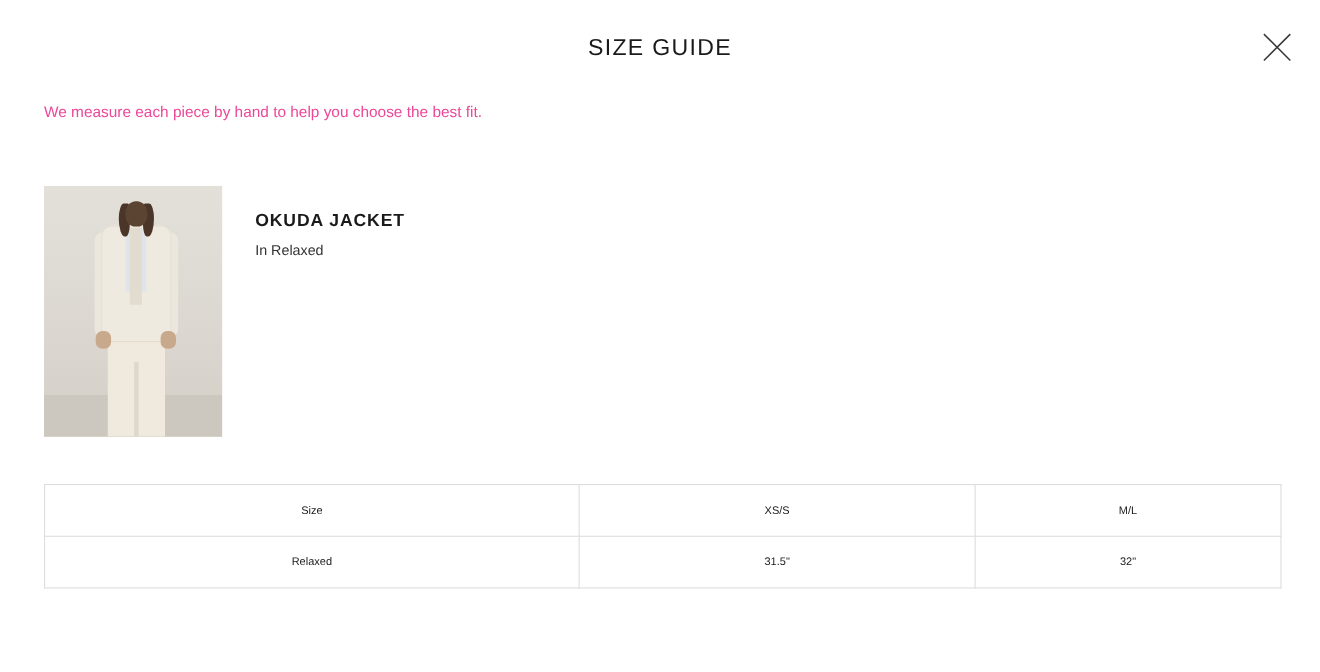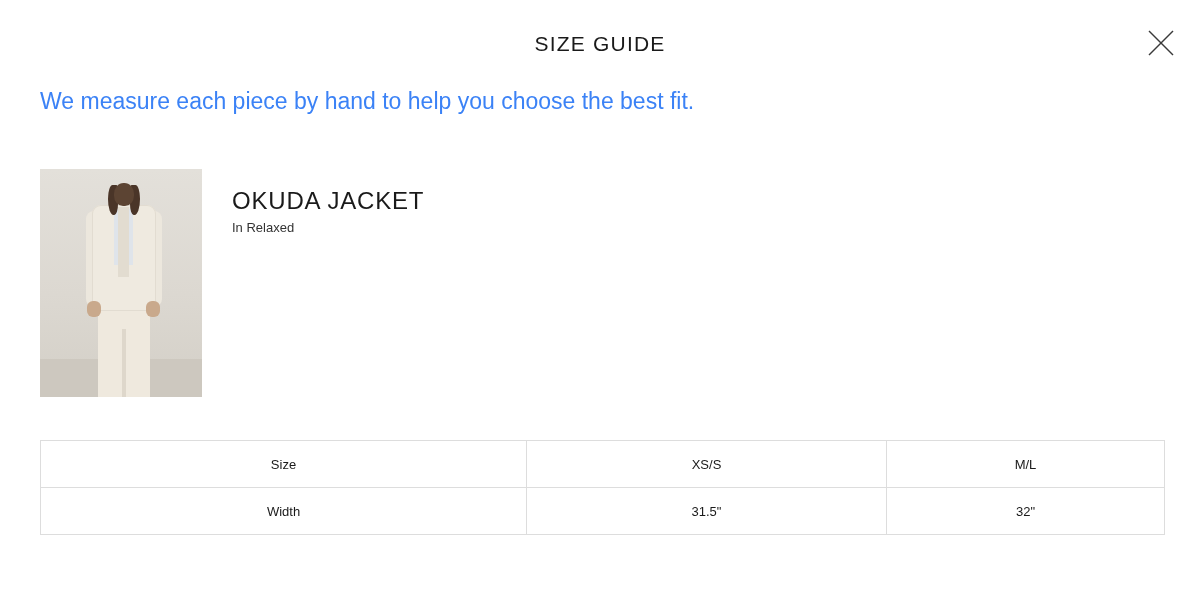--- a/index.html
+++ b/index.html
@@ -52,23 +52,23 @@
     padding: 0;
   }
   .close-button svg {
     display: block;
   }
 
   .intro {
     position: absolute;
     top: 88px;
     left: 40px;
-    font-size: 23px;
+    font-size: 14px;
     line-height: 26px;
-    color: #3b82f6;
+    color: #ec4899;
     font-weight: 400;
     text-align: center;
   }
   .intro div { white-space: nowrap; }
 
   .product-row {
     position: absolute;
     top: 169px;
     left: 40px;
     right: 40px;
@@ -202,23 +202,23 @@
     border-radius: 6px;
   }
 
   .product-info {
     position: absolute;
     left: 192px;
     top: 20px;
     right: 0;
   }
   .product-name {
-    font-size: 24px;
+    font-size: 16px;
     letter-spacing: 0.8px;
-    font-weight: 400;
+    font-weight: 700;
     color: #1a1a1a;
     margin: 0 0 6px 0;
     line-height: 24px;
   }
   .product-colour {
     font-size: 13px;
     color: #333333;
     margin: 0;
     line-height: 18px;
   }
@@ -254,21 +254,21 @@
     top: 440px;
     width: 1124px;
     border-collapse: collapse;
     table-layout: fixed;
   }
   .size-table td {
     border: 1px solid #dddddd;
     height: 44px;
     text-align: center;
     vertical-align: middle;
-    font-size: 13px;
+    font-size: 10px;
     color: #1a1a1a;
     font-weight: 400;
   }
   .size-table col.c1 { width: 486px; }
   .size-table col.c2 { width: 360px; }
   .size-table col.c3 { width: 278px; }
 </style>
 </head>
 <body>
 
@@ -321,20 +321,20 @@
         <col class="c2">
         <col class="c3">
     </colgroup>
     <tbody>
       <tr>
         <td>Size</td>
         <td>XS/S</td>
         <td>M/L</td>
       </tr>
       <tr>
-        <td>Width</td>
+        <td>Relaxed</td>
         <td>31.5"</td>
         <td>32"</td>
       </tr>
     </tbody>
   </table>
 
 </div>
 
 </body></html>

